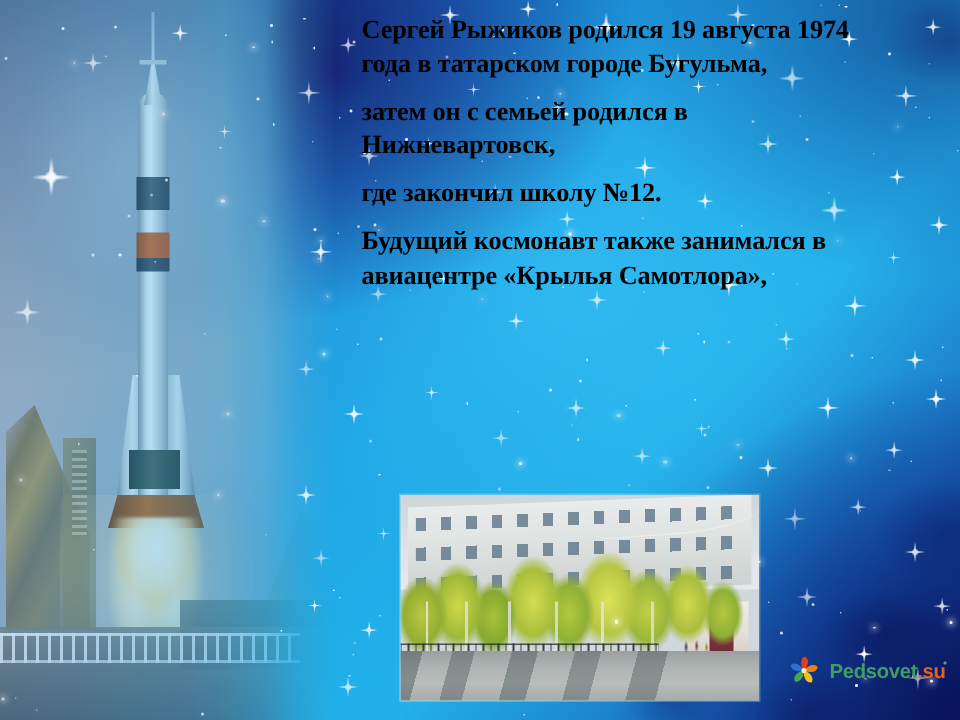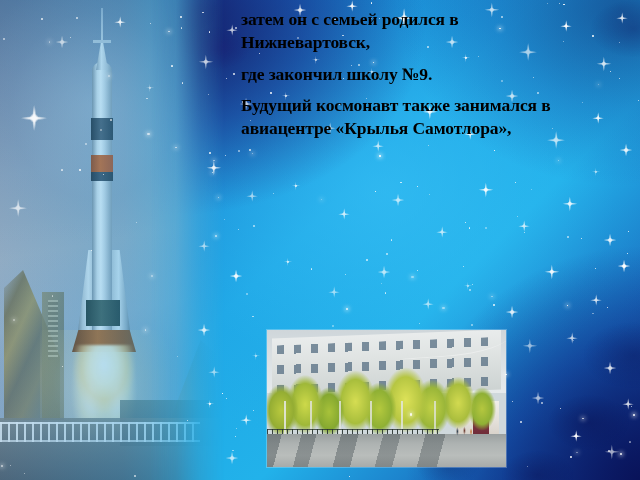--- a/index.html
+++ b/index.html
@@ -758,19 +758,45 @@
       </div>
       <div class="sparkle" style="left: 367px; top: 67px; width: 10px; height: 10px; opacity: 0.67;">
         <i></i>
       </div>
       <div class="sparkle" style="left: 311px; top: 55px; width: 10px; height: 10px; opacity: 0.7;">
         <i></i>
       </div>
     </div>
 
   <div class="text-block">
+    <p class="para">Сергей Рыжиков родился 19 августа 1974 года в татарском городе Бугульма,</p>
     <p class="para">затем он с семьей родился в Нижневартовск,</p>
-    <p class="para">где закончил школу №9.</p>
+    <p class="para">где закончил школу №12.</p>
     <p class="para"> Будущий космонавт также занимался в авиацентре «Крылья Самотлора»,</p>
   </div>
 
+  <div class="watermark">
+    <span class="wm-logo">
+      <svg viewBox="0 0 24 24" width="24" height="24" aria-hidden="true">
+        <g transform="translate(12,12)">
+          <g transform="rotate(0)">
+              <path d="M0,0 C-3,-4 -2.2,-8.6 0.6,-9.4 C3.4,-8.2 3.6,-3.8 0,0 Z" fill="#e03d21"></path>
+            </g>
+          <g transform="rotate(72)">
+              <path d="M0,0 C-3,-4 -2.2,-8.6 0.6,-9.4 C3.4,-8.2 3.6,-3.8 0,0 Z" fill="#f07e14"></path>
+            </g>
+          <g transform="rotate(144)">
+              <path d="M0,0 C-3,-4 -2.2,-8.6 0.6,-9.4 C3.4,-8.2 3.6,-3.8 0,0 Z" fill="#f2c21a"></path>
+            </g>
+          <g transform="rotate(216)">
+              <path d="M0,0 C-3,-4 -2.2,-8.6 0.6,-9.4 C3.4,-8.2 3.6,-3.8 0,0 Z" fill="#4aa54a"></path>
+            </g>
+          <g transform="rotate(288)">
+              <path d="M0,0 C-3,-4 -2.2,-8.6 0.6,-9.4 C3.4,-8.2 3.6,-3.8 0,0 Z" fill="#2a72c8"></path>
+            </g>
+          <circle r="1.7" fill="#fde9a8"></circle>
+        </g>
+      </svg>
+    </span>
+    <span class="wm-text"><span class="wm-name">Pedsovet</span><span class="wm-tld">.su</span></span>
+  </div>
 
 </div>
 
 </body></html>

